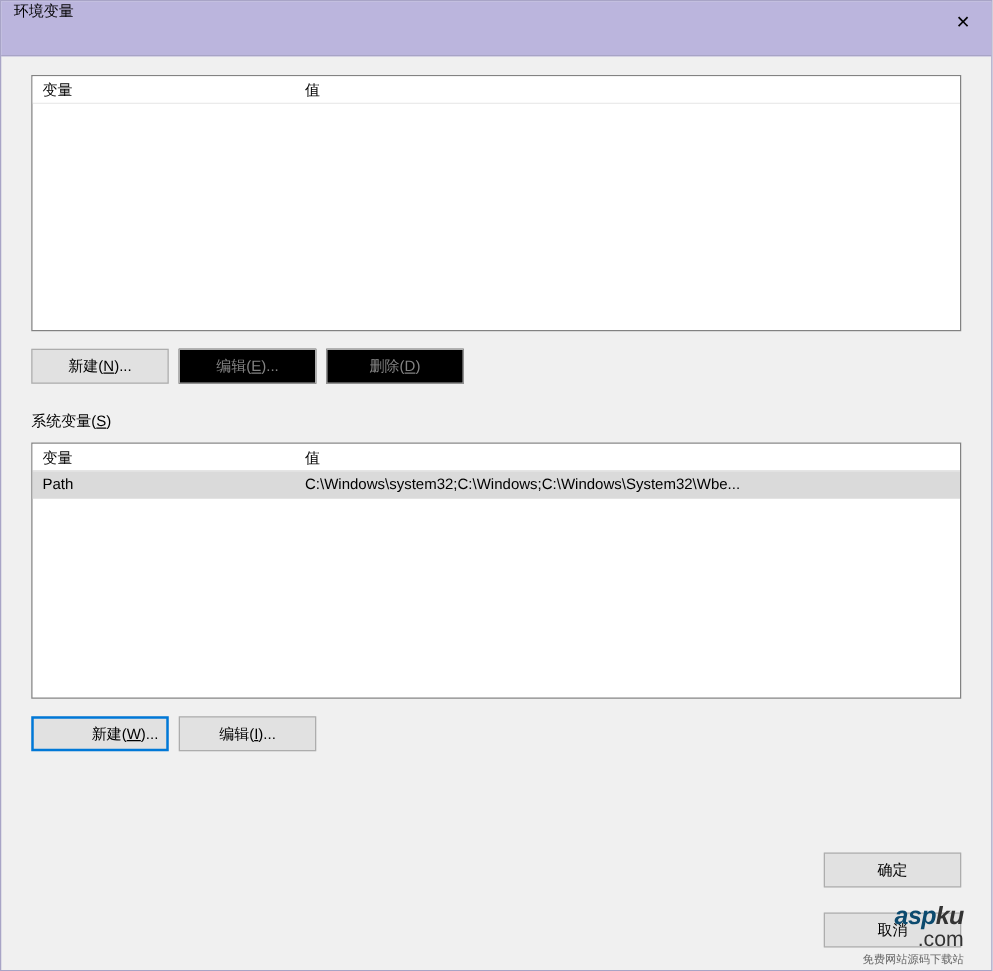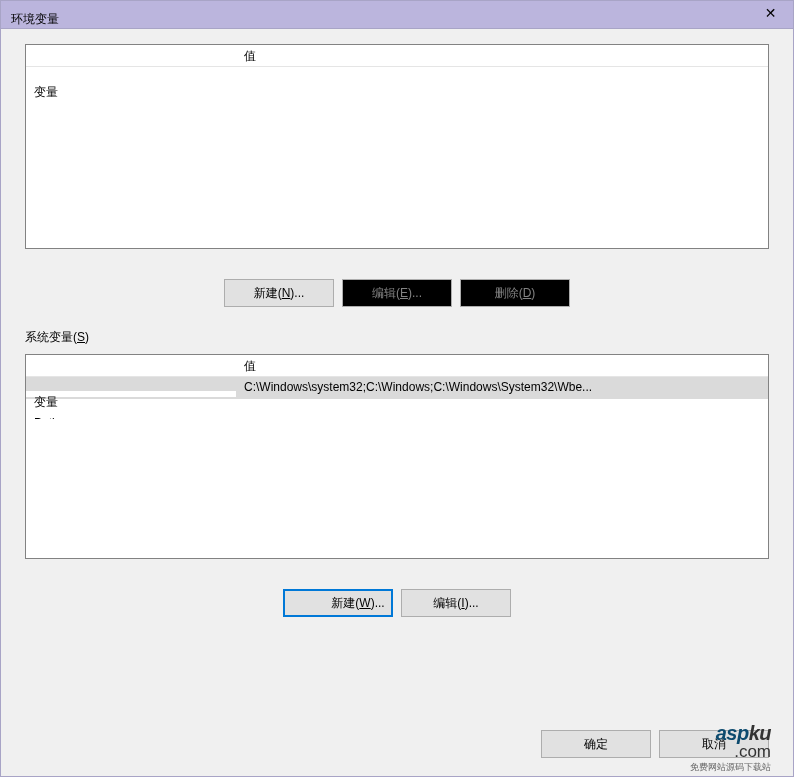--- a/index.html
+++ b/index.html
@@ -13,24 +13,24 @@
       background: #fff;
     }
     .window {
       width: 794px;
       height: 777px;
       border: 1px solid #a8a4c6;
       background: #f0f0f0;
       position: relative;
     }
     .titlebar {
-      height: 28px;
+      height: 44px;
       background: #bbb5dd;
       display: flex;
-      align-items: flex-end;
+      align-items: flex-start;
       justify-content: space-between;
       padding-left: 10px;
       border-bottom: 1px solid #a8a4c6;
       gap: 48px;
     }
     .titlebar-title {
       font-size: 12px;
       color: #000;
     }
     .close-btn {
@@ -74,21 +74,20 @@
       border-bottom: 1px solid #e5e5e5;
     }
     .list-header-cell {
       padding: 3px 8px;
       font-size: 12px;
       color: #000;
       background: #fff;
     }
     .col-name {
       width: 210px;
-      margin-top: 36px;
     }
     .col-value {
       flex: 1;
     }
     .list-row {
       display: flex;
       height: 22px;
     }
     .list-row.selected {
       background: #dadada;
@@ -96,23 +95,23 @@
     .list-cell {
       padding: 3px 8px;
       font-size: 12px;
       color: #000;
       white-space: nowrap;
       overflow: hidden;
       text-overflow: ellipsis;
     }
     .button-row {
       display: flex;
-      justify-content: center;
+      justify-content: flex-start;
       gap: 8px;
-      margin-top: 30px;
+      margin-top: 14px;
     }
     .btn {
       width: 110px;
       height: 28px;
       border: 1px solid #adadad;
       background: #e1e1e1;
       font-size: 12px;
       font-family: inherit;
       cursor: pointer;
       text-align: center;
@@ -127,21 +126,22 @@
       border: 2px solid #0078d7;
       width: 110px;
       height: 28px;
       padding-left: 40px;
     }
     .bottom-buttons {
       position: absolute;
       bottom: 18px;
       right: 24px;
       display: flex;
-      gap: 8px;
+      gap: 20px;
+      flex-direction: column;
     }
     .watermark {
       position: absolute;
       bottom: 14px;
       right: 22px;
       font-size: 20px;
       font-style: italic;
       font-weight: bold;
       pointer-events: none;
       user-select: none;

